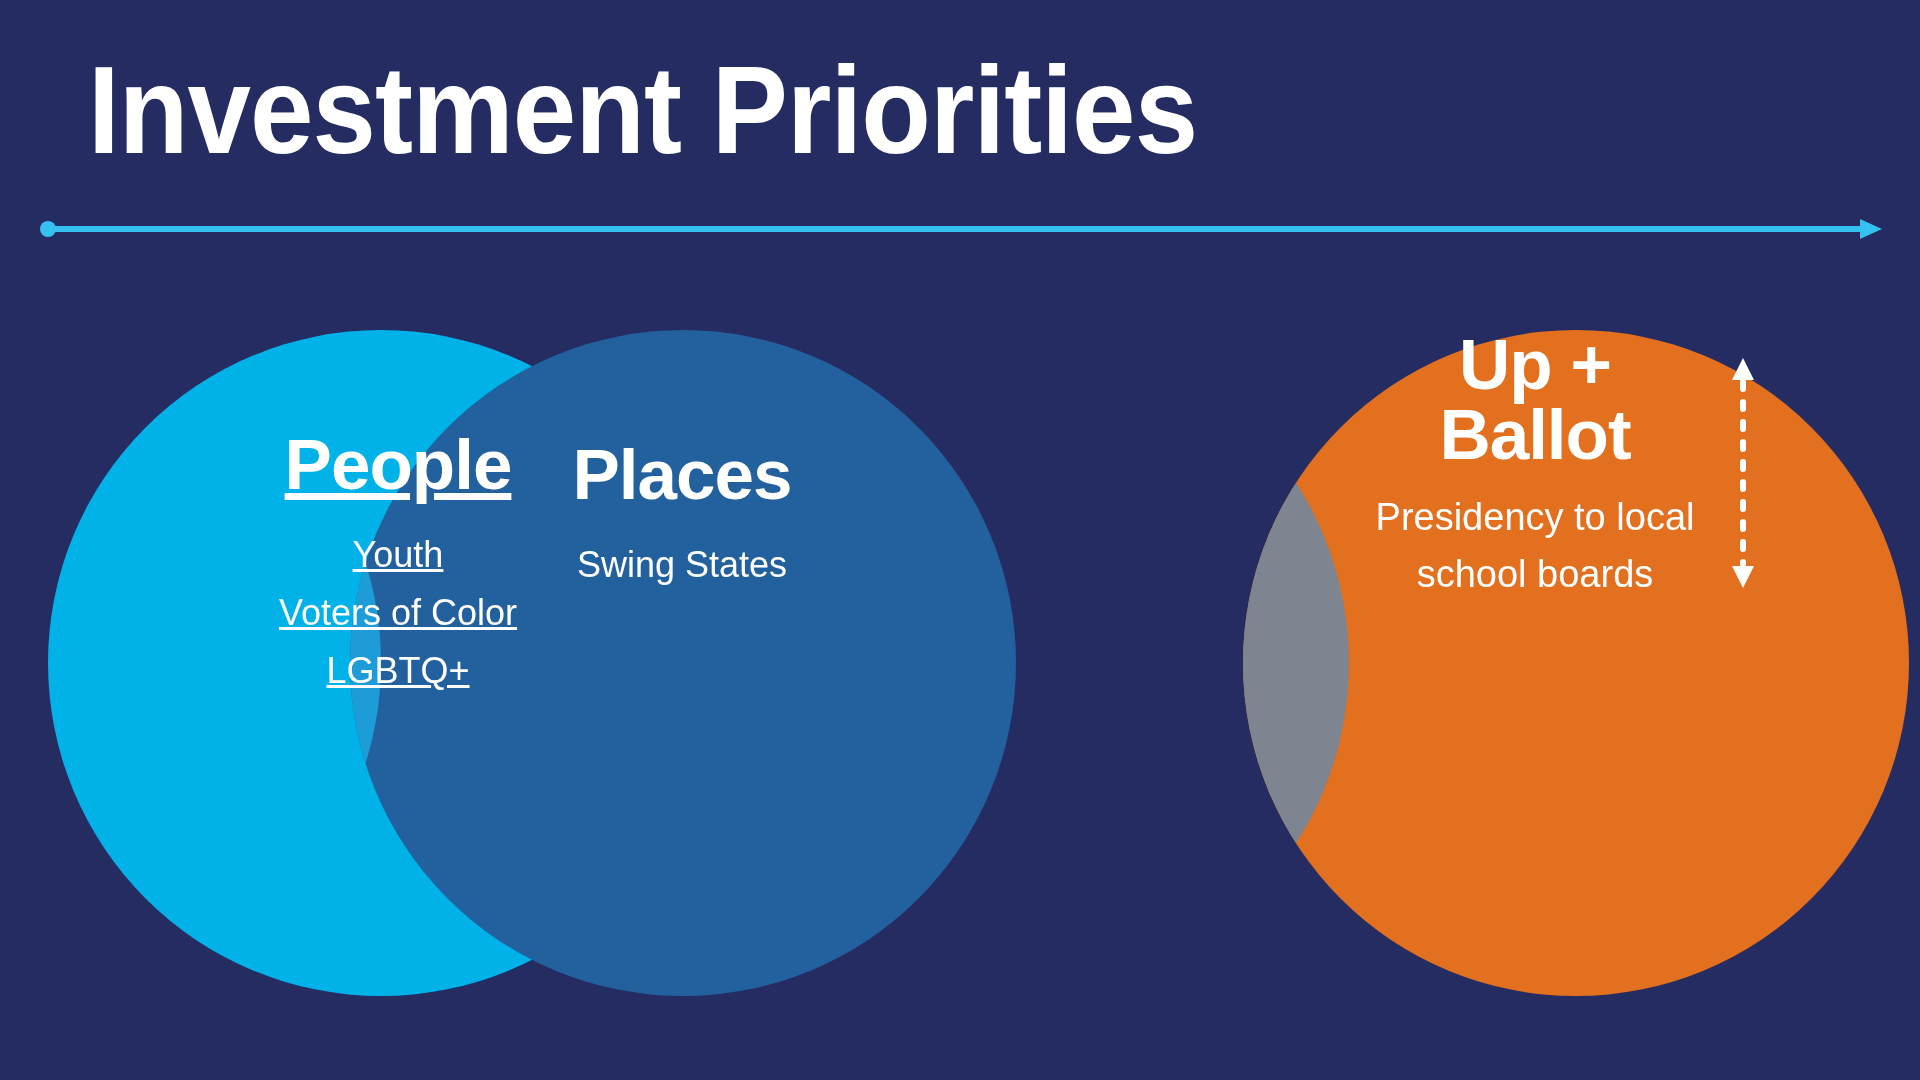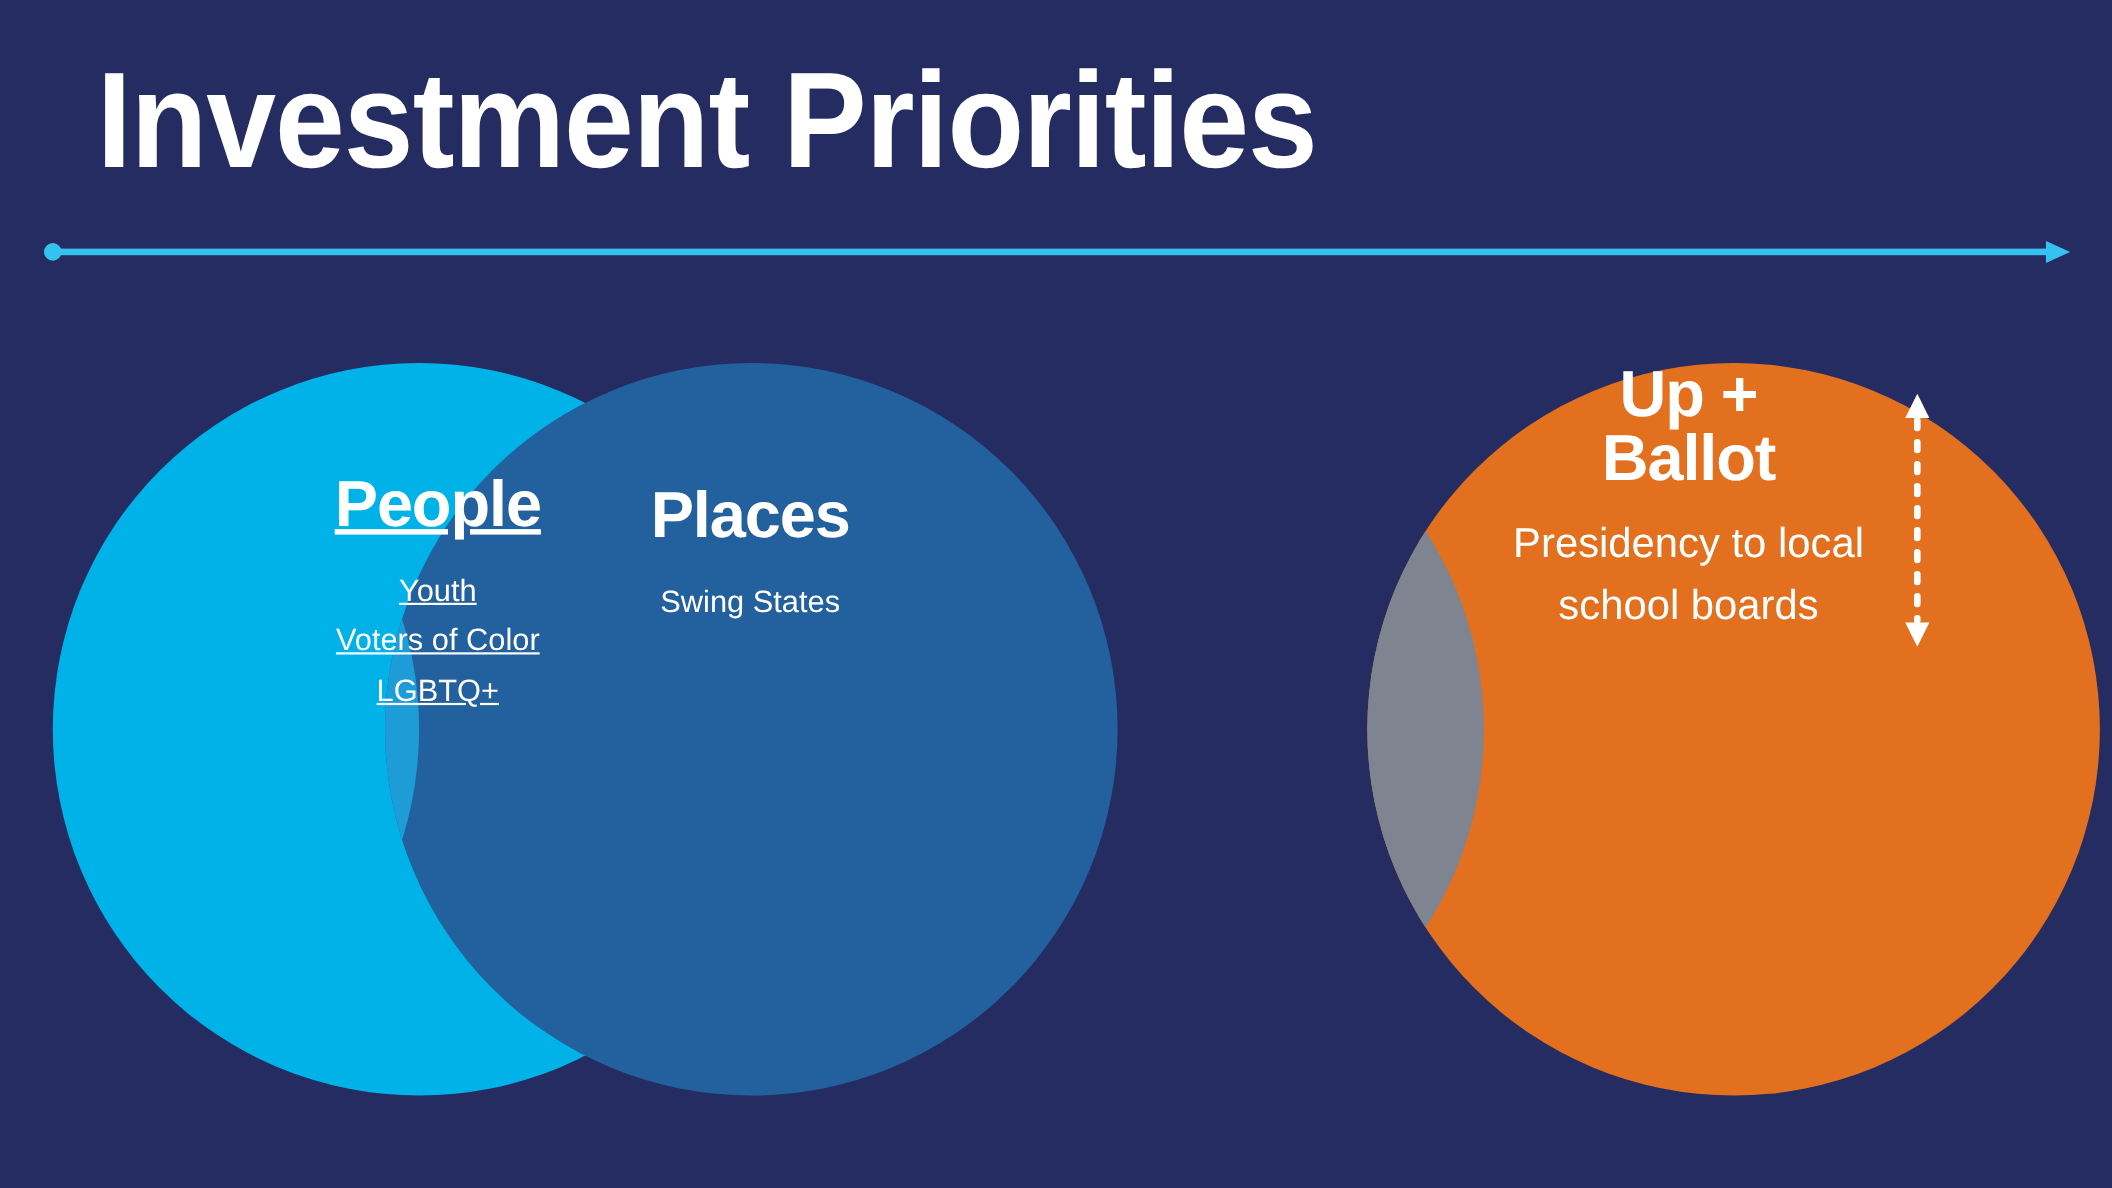--- a/index.html
+++ b/index.html
@@ -132,30 +132,30 @@
     clip-path: circle(333px at -227px 333px);
   }
 
   .circle-content {
     position: absolute;
     text-align: center;
     color: #ffffff;
     z-index: 5;
   }
   .circle-heading {
-    font-size: 59px;
+    font-size: 71px;
     font-weight: 700;
     line-height: 0.98;
     letter-spacing: -1px;
     white-space: nowrap;
   }
   .circle-heading.multiline { white-space: normal; }
   .circle-list {
     margin-top: 26px;
-    font-size: 28px;
+    font-size: 36px;
     font-weight: 400;
     line-height: 1.62;
   }
   .circle-list.small {
     font-size: 38px;
     line-height: 1.5;
     margin-top: 20px;
   }
   .list-line { display: block; }
 

